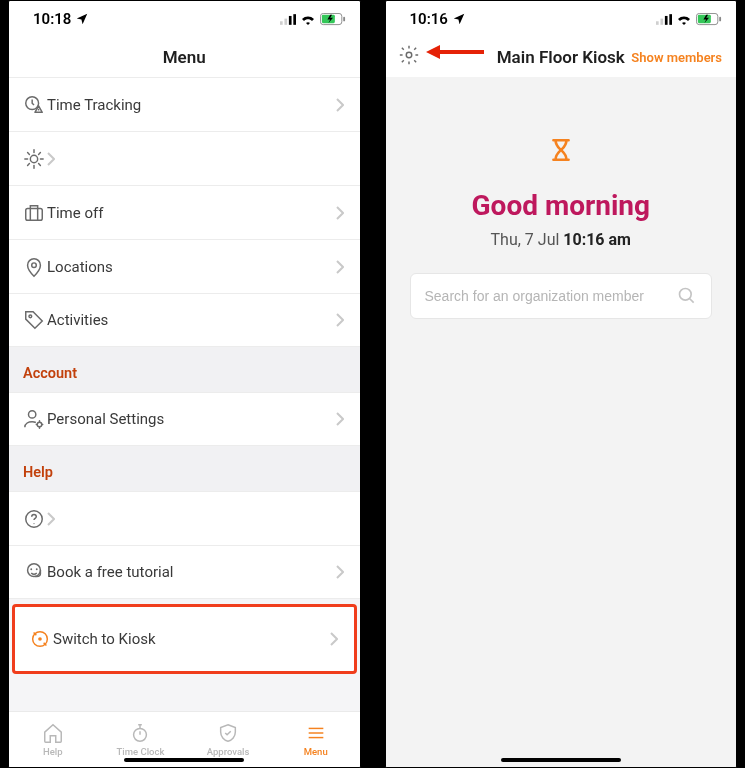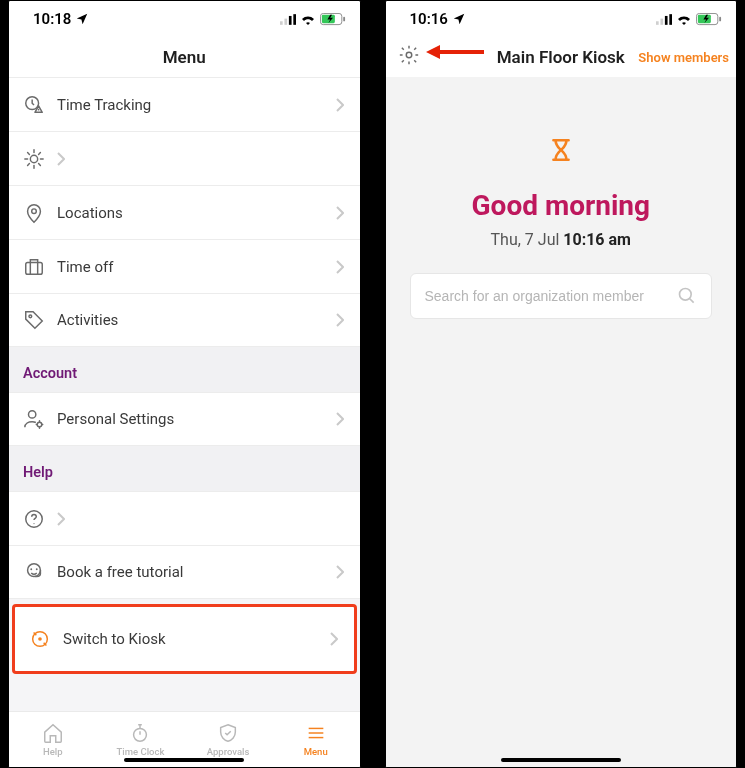--- a/index.html
+++ b/index.html
@@ -41,45 +41,45 @@
     height: 40px;
     display: flex;
     align-items: center;
     justify-content: center;
     font-size: 17px;
     font-weight: 600;
     color: #1f1f1f;
     position: relative;
   }
   .navbar .left { position:absolute; left:12px; display:flex; align-items:center; gap:6px;}
-  .navbar .right { position:absolute; right:7px; font-size:13px; font-weight:600;}
+  .navbar .right { position:absolute; right:14px; font-size:13px; font-weight:600;}
   .list {
     flex:1;
     background:#f5f5f7;
     overflow:hidden;
   }
   .row {
     background:#fff;
     border-top:1px solid #ececec;
     height:54px;
     padding:0 16px 0 14px;
     display:flex;
     align-items:center;
-    gap:12px;
+    gap:2px;
     color:#3a3a3a;
     font-size:15px;
   }
   .row.last-in-group{ border-bottom:1px solid #ececec;}
   .row .label{ flex:1;}
   .row .chev { color:#c9c9c9; }
   .section-header{
     padding:18px 14px 10px;
     font-size:14.5px;
     font-weight:600;
-    color:#701a75;
+    color:#c2410c;
     background:#f1f1f3;
   }
   .row-highlight{
     border:3px solid #f03d1c;
     border-radius:4px;
     margin: -1px 3px 0 3px;
     height:70px;
   }
   .tabbar{
     height:56px;
@@ -220,37 +220,37 @@
             <line x1="17" y1="7" x2="19" y2="5"></line>
           </g>
         </svg>
       <svg class="chev" width="8" height="14" viewBox="0 0 8 14" fill="none" stroke="currentColor" stroke-width="2">
           <path d="M1 1l6 6-6 6"></path>
         </svg>
     </div>
 
     <div class="row">
       <svg class="icon24" viewBox="0 0 24 24">
-          <path d="M12 22s7-7 7-12a7 7 0 10-14 0c0 5 7 12 7 12z"></path>
-          <circle cx="12" cy="10" r="2.5"></circle>
-        </svg>
-      <span class="label">Locations</span>
-      <svg class="chev" width="8" height="14" viewBox="0 0 8 14" fill="none" stroke="currentColor" stroke-width="2">
-          <path d="M1 1l6 6-6 6"></path>
-        </svg>
-    </div>
-
-    <div class="row">
-      <svg class="icon24" viewBox="0 0 24 24">
           <rect x="3" y="7" width="18" height="13" rx="2"></rect>
           <path d="M8 7V4h8v3"></path>
           <line x1="8" y1="7" x2="8" y2="20"></line>
           <line x1="16" y1="7" x2="16" y2="20"></line>
         </svg>
       <span class="label">Time off</span>
+      <svg class="chev" width="8" height="14" viewBox="0 0 8 14" fill="none" stroke="currentColor" stroke-width="2">
+          <path d="M1 1l6 6-6 6"></path>
+        </svg>
+    </div>
+
+    <div class="row">
+      <svg class="icon24" viewBox="0 0 24 24">
+          <path d="M12 22s7-7 7-12a7 7 0 10-14 0c0 5 7 12 7 12z"></path>
+          <circle cx="12" cy="10" r="2.5"></circle>
+        </svg>
+      <span class="label">Locations</span>
       <svg class="chev" width="8" height="14" viewBox="0 0 8 14" fill="none" stroke="currentColor" stroke-width="2">
           <path d="M1 1l6 6-6 6"></path>
         </svg>
     </div>
 
     <div class="row last-in-group">
       <svg class="icon24" viewBox="0 0 24 24">
           <path d="M3 3h8l10 10-8 8L3 11V3z"></path>
           <circle cx="8" cy="8" r="1.5"></circle>
         </svg>

